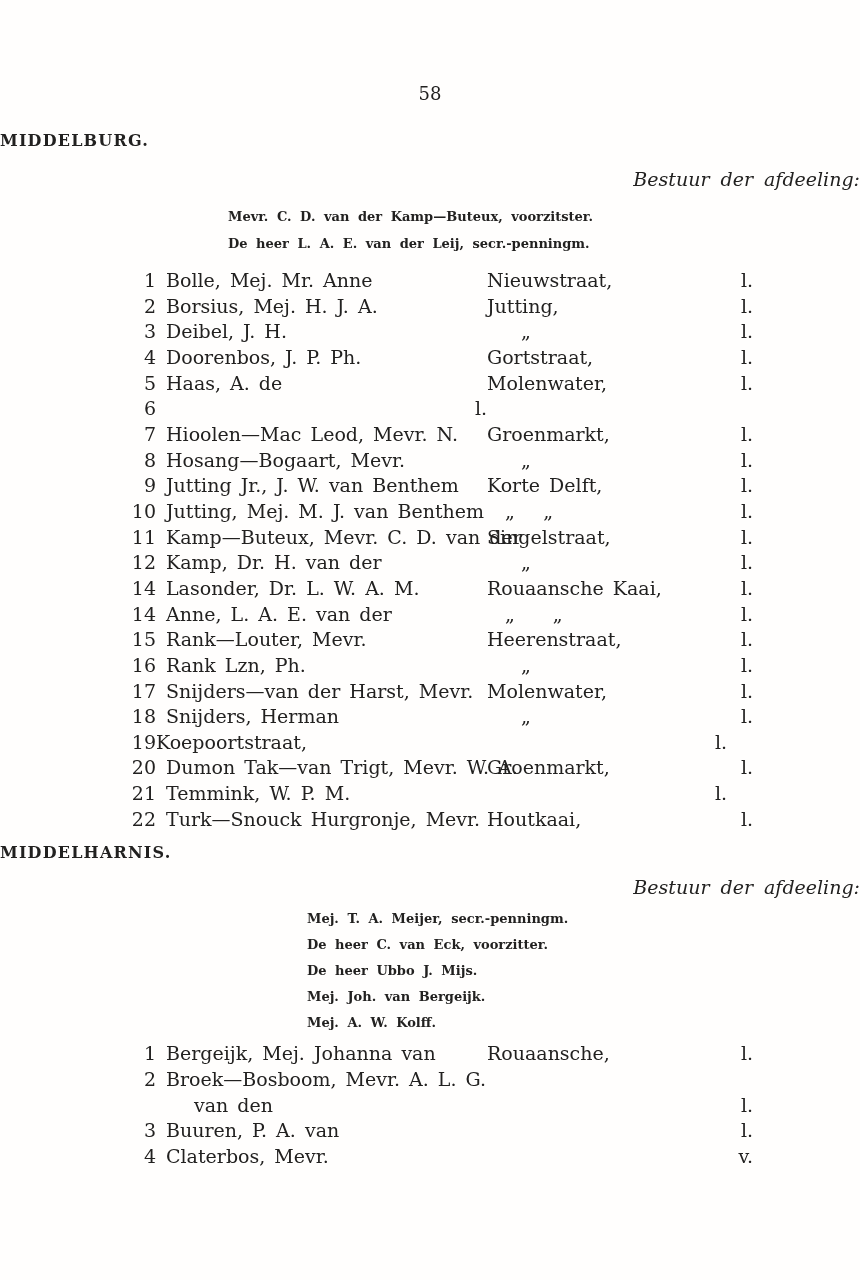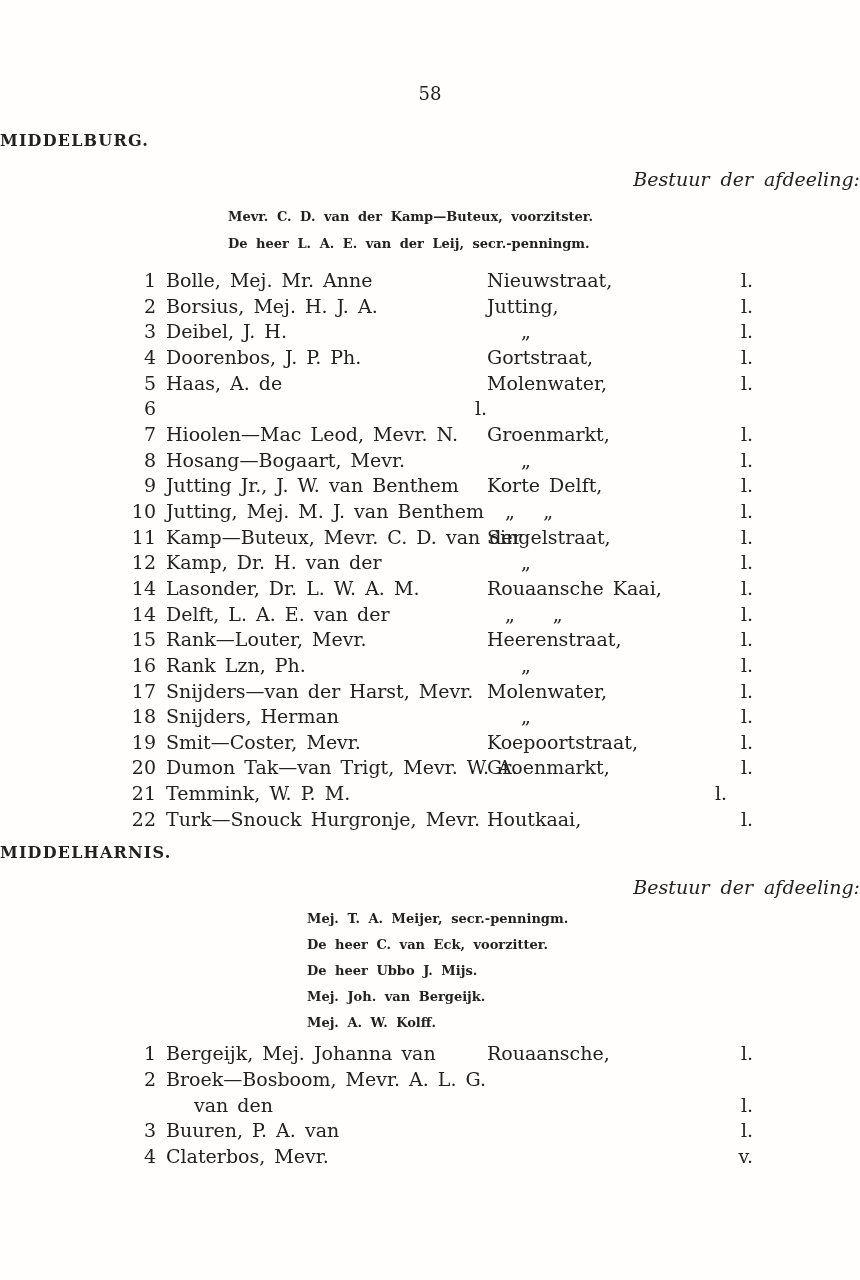--- a/index.html
+++ b/index.html
@@ -151,21 +151,21 @@
             <span class="mark">l.</span>
           </div>
           <div class="row">
             <span class="num">14</span>
             <span class="name">Lasonder, Dr. L. W. A. M.</span>
             <span class="street">Rouaansche Kaai,</span>
             <span class="mark">l.</span>
           </div>
           <div class="row">
             <span class="num">14</span>
-            <span class="name">Delft, L. A. E. van der</span>
+            <span class="name">Anne, L. A. E. van der</span>
             <span class="street ditto-double">„  „</span>
             <span class="mark">l.</span>
           </div>
           <div class="row">
             <span class="num">15</span>
             <span class="name">Rank—Louter, Mevr.</span>
             <span class="street">Heerenstraat,</span>
             <span class="mark">l.</span>
           </div>
           <div class="row">
@@ -181,21 +181,20 @@
             <span class="mark">l.</span>
           </div>
           <div class="row">
             <span class="num">18</span>
             <span class="name">Snijders, Herman</span>
             <span class="street ditto-single">„</span>
             <span class="mark">l.</span>
           </div>
           <div class="row">
             <span class="num">19</span>
-            <span class="name">Smit—Coster, Mevr.</span>
             <span class="street">Koepoortstraat,</span>
             <span class="mark">l.</span>
           </div>
           <div class="row">
             <span class="num">20</span>
             <span class="name">Dumon Tak—van Trigt, Mevr. W. A.</span>
             <span class="street">Groenmarkt,</span>
             <span class="mark">l.</span>
           </div>
           <div class="row">

